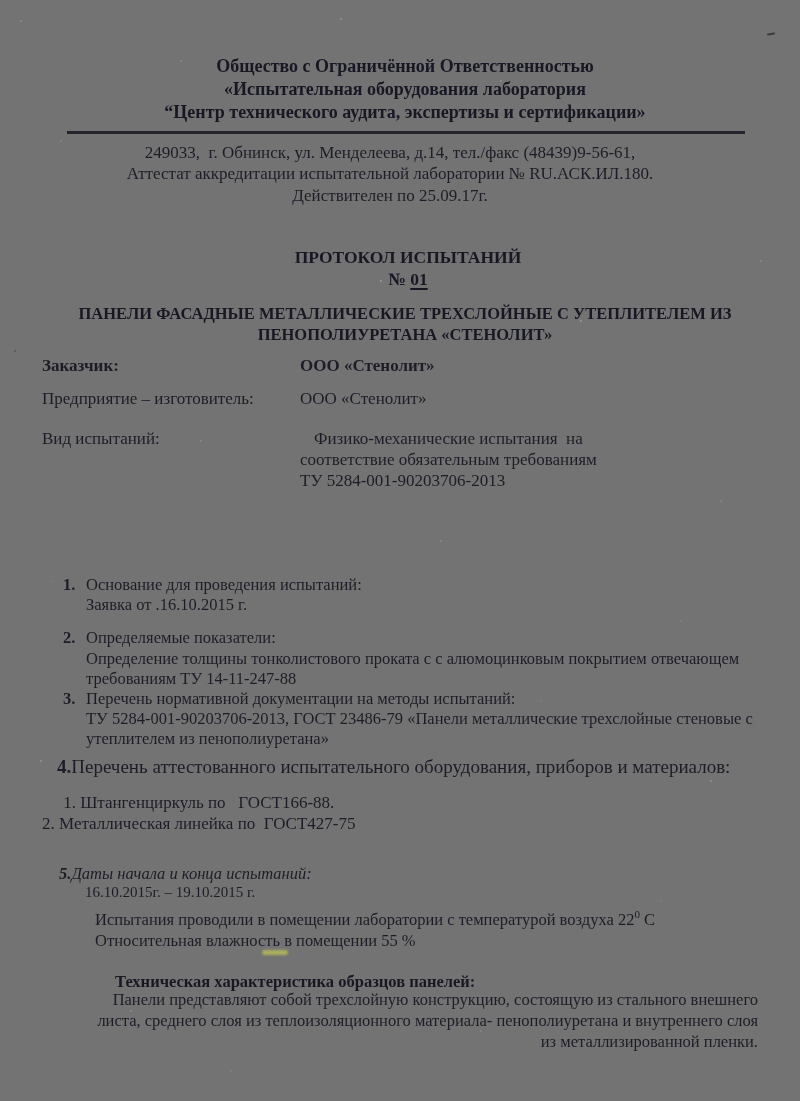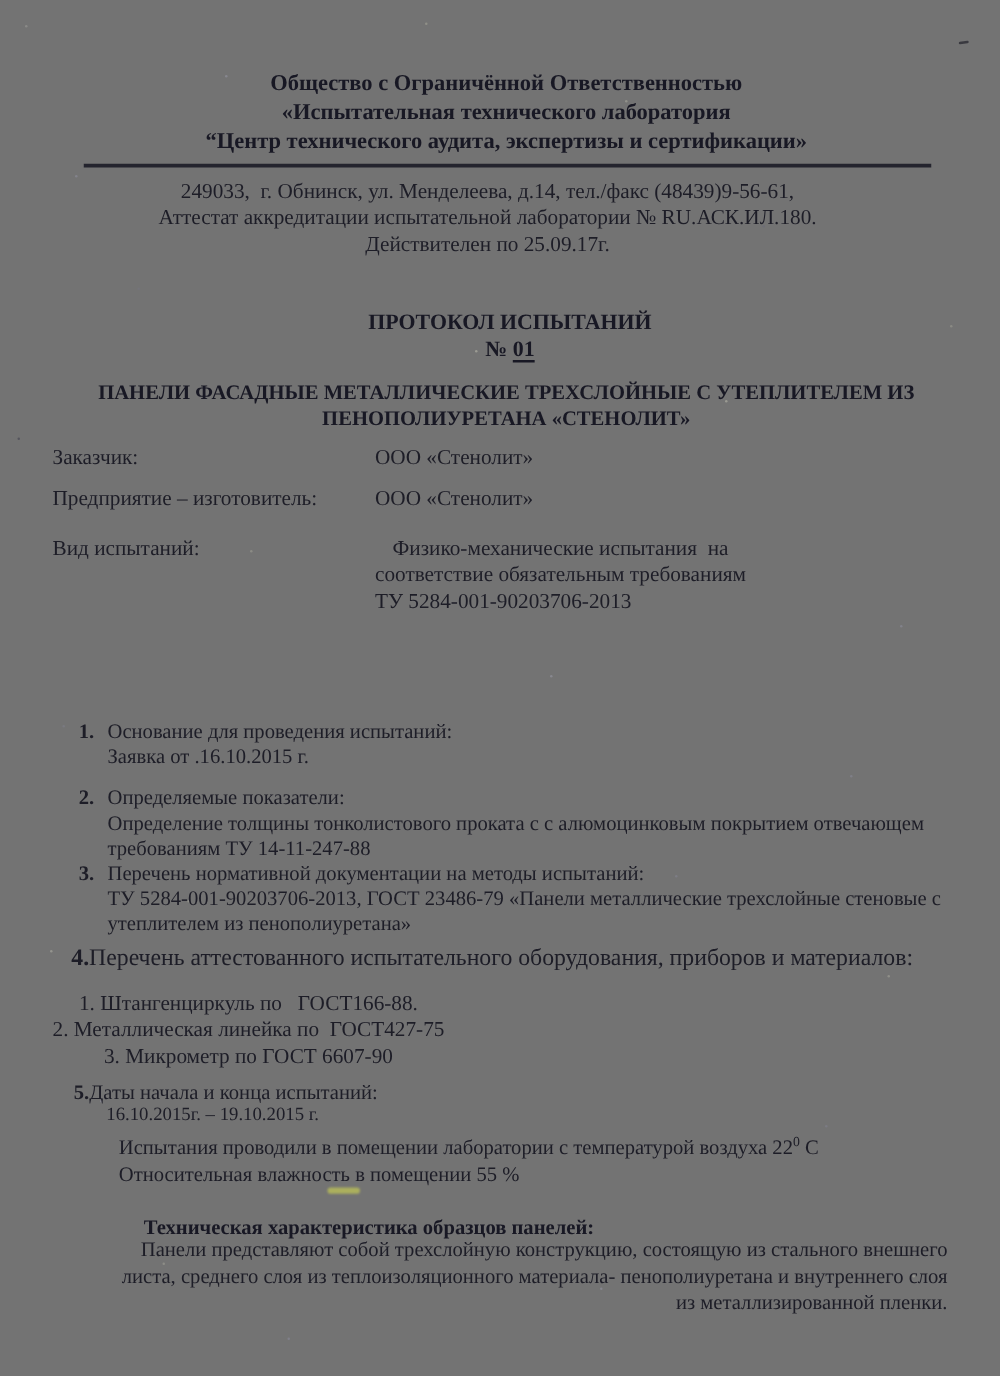--- a/index.html
+++ b/index.html
@@ -42,36 +42,36 @@
     text-underline-offset:3px;
   }
   .subject-title {
     top:303px; left:10px; width:790px;
     font-weight:bold; font-size:16.5px; line-height:21px;
     text-align:center; color:#181824;
   }
   .field-row { left:42px; font-size:17px; display:flex; }
   .field-label { width:258px; flex:0 0 258px; }
   .field-value { white-space:nowrap; }
-  .row-customer { top:356px; }
+  .row-customer { top:356px;font-weight:bold; }
   .row-manufacturer { top:389px; }
   .row-testtype { top:429px; line-height:20.8px; }
   .disclaimer {
     top:517px; left:42px;
     font-style:italic; font-size:16px; line-height:22.5px;
   }
   .items { top:575px; left:63px; width:692px; font-size:16.5px; line-height:20.2px; }
   .item { display:flex; }
   .item + .item-gap { height:13px; }
   .item-num { flex:0 0 23px; font-weight:bold; }
   .item-text { flex:1; }
   .section4 { top:756px; left:57px; width:710px; font-size:19px; }
   .sec-num { font-weight:bold; }
   .equipment { top:792px; left:42px; font-size:17px; line-height:21px; }
-  .section5 { top:864px; left:59px; font-size:16.5px; }
+  .section5 { top:864px; left:59px; font-size:16.5px;font-style:italic; }
   .dates { top:884px; left:85px; font-size:15px; }
   .conditions { top:904px; left:95px; font-size:16.5px; line-height:21.5px; }
   .conditions sup { font-size:11px; }
   .tech-heading { top:972px; left:115px; font-weight:bold; font-size:16.5px; color:#181824; }
   .tech-body { top:990px; left:80px; width:678px; font-size:16.5px; line-height:20.8px;text-align:right; }
 
   
   .speck-a {
     top:33px; left:767px; width:8px; height:2px; background:#3a3a40;
     transform:rotate(-8deg); border-radius:1px;
@@ -98,21 +98,21 @@
 <body>
 
 <div class="page">
 
   <div class="abs speck-dots"></div>
   <div class="abs speck-a"></div>
   <div class="abs smudge"></div>
 
   <div class="abs org-header">
     <div>Общество с Ограничённой Ответственностью</div>
-    <div>«Испытательная технического лаборатория</div>
+    <div>«Испытательная оборудования лаборатория</div>
     <div>“Центр технического аудита, экспертизы и сертификации»</div>
   </div>
 
   <div class="abs divider"></div>
 
   <div class="abs address-block">
     <div class="pre">249033,  г. Обнинск, ул. Менделеева, д.14, тел./факс (48439)9-56-61,</div>
     <div>Аттестат аккредитации испытательной лаборатории № RU.АСК.ИЛ.180.</div>
     <div>Действителен по 25.09.17г.</div>
   </div>
@@ -170,21 +170,20 @@
         <div>ТУ 5284-001-90203706-2013, ГОСТ 23486-79 «Панели металлические трехслойные стеновые с утеплителем из пенополиуретана»</div>
       </div>
     </div>
   </div>
 
   <div class="abs section4"><span class="sec-num">4.</span><span>Перечень аттестованного испытательного оборудования, приборов и материалов:</span></div>
 
   <div class="abs equipment">
     <div class="pre">1. Штангенциркуль по   ГОСТ166-88.</div>
     <div class="pre">2. Металлическая линейка по  ГОСТ427-75</div>
-    <div class="pre">3. Микрометр по ГОСТ 6607-90</div>
   </div>
 
   <div class="abs section5"><span class="sec-num">5.</span><span>Даты начала и конца испытаний:</span></div>
 
   <div class="abs dates">16.10.2015г. – 19.10.2015 г.</div>
 
   <div class="abs conditions">
     <div class="nowrap"><span>Испытания проводили в помещении лаборатории с температурой воздуха 22</span><sup>0</sup><span class="pre"> С</span></div>
     <div class="nowrap">Относительная влажность в помещении 55 %</div>
   </div>

